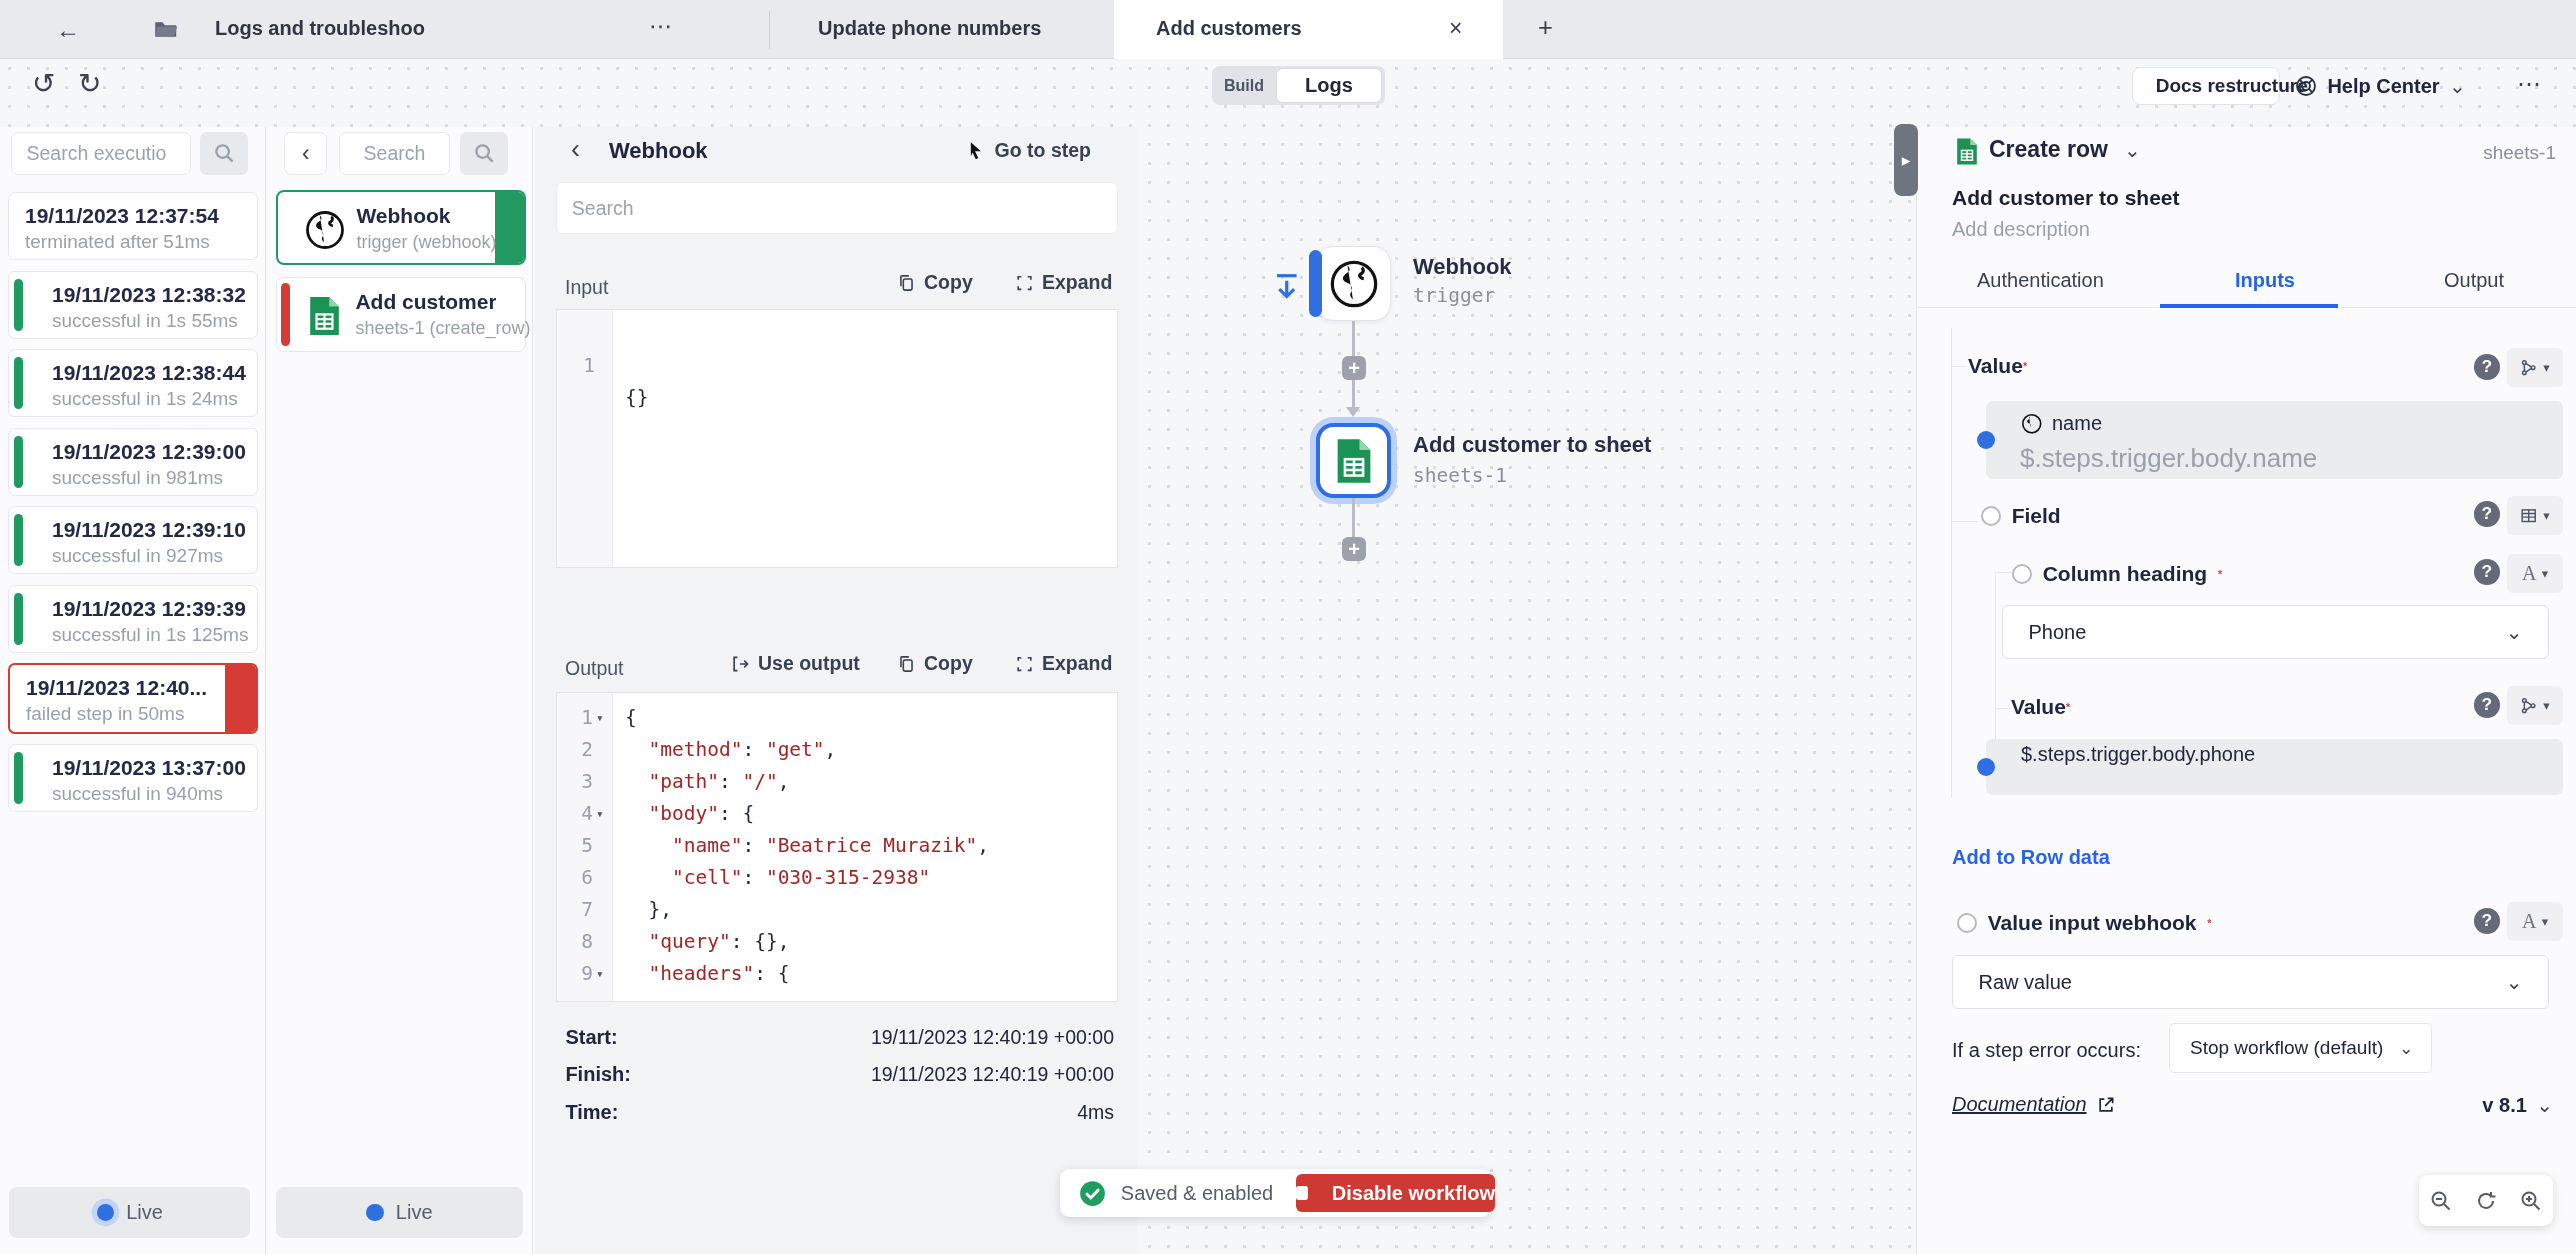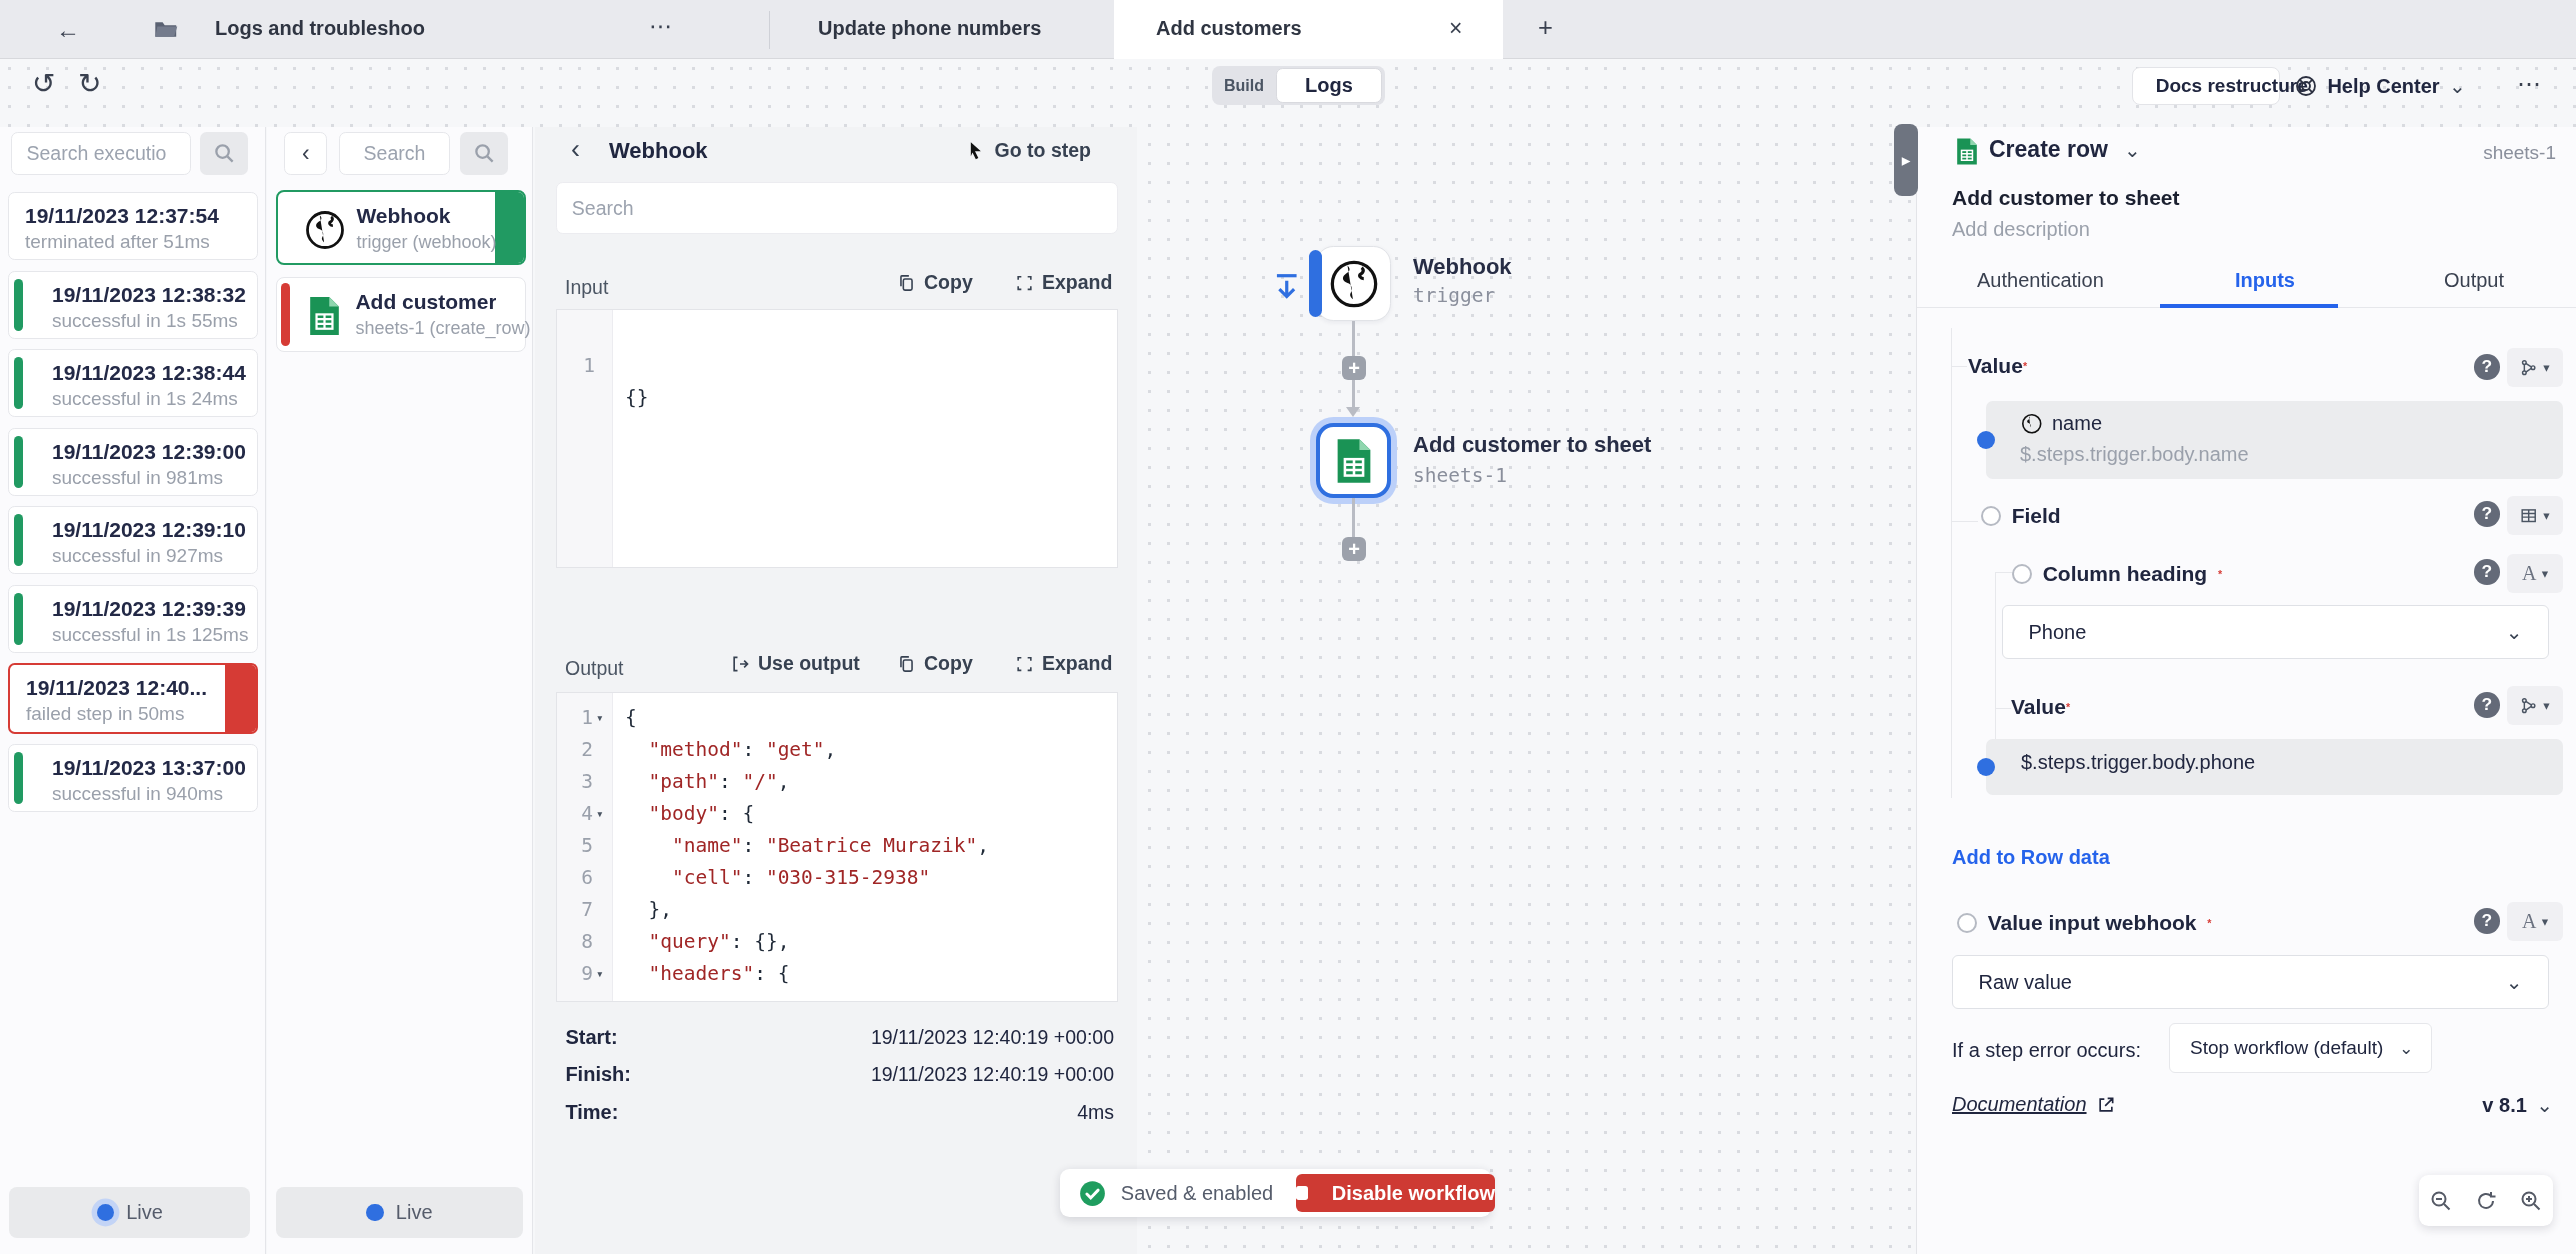--- a/index.html
+++ b/index.html
@@ -435,21 +435,21 @@
   </div>
   <div class="grayfield" style="top:274px;height:78px;">
     <div class="bluedot" style="left:-9.4px;top:29.5px;"></div>
     <span class="abs" style="left:35px;top:12px;">
       <svg width="21.5" height="21.5" viewBox="0 0 24 24" fill="none" stroke="#111" stroke-width="1.8">
           <circle cx="12" cy="12" r="10"></circle>
           <path d="M9 3.5 c2 2 .5 3-1 4 c-2 1.5-1 3.5 1 4 c2 .5 2.5 3 1.5 4.5" fill="#111" stroke="none"></path>
         </svg>
     </span>
     <span class="abs" style="left:66px;top:10.7px;font-size:20px;color:#20263f;">name</span>
-    <span class="abs" style="left:34px;top:42px;font-size:20px;color:#9aa0ab;">$.steps.trigger.body.name</span>
+    <span class="abs" style="left:34px;top:42px;font-size:26px;color:#9aa0ab;">$.steps.trigger.body.name</span>
   </div>
 
   <div class="abs flex" style="left:64px;top:377px;gap:10.7px;">
     <span class="radio"></span>
     <span class="ilabel">Field</span>
   </div>
   <div class="abs helpicon" style="left:557px;top:374px;">
       <span>?</span>
     </div>
   <div class="iconbox" style="left:590px;top:369px;">
@@ -488,21 +488,21 @@
     <svg width="17.4" height="17.4" viewBox="0 0 24 24" fill="none" stroke="#4b5563" stroke-width="2">
         <circle cx="6" cy="5" r="2.5"></circle>
         <circle cx="6" cy="19" r="2.5"></circle>
         <circle cx="18" cy="12" r="2.5"></circle>
         <path d="M6 7.5 v9 M8 6 l7.5 5 M8 18 l7.5-5"></path>
       </svg>
     <span class="cd">▾</span>
   </div>
   <div class="grayfield" style="top:612px;height:56px;">
     <div class="bluedot" style="left:-9.4px;top:19px;"></div>
-    <span class="abs" style="left:35px;top:12px;font-size:20px;color:#20263f;">$.steps.trigger.body.phone</span>
+    <span class="abs" style="left:35px;top:4px;font-size:20px;color:#20263f;">$.steps.trigger.body.phone</span>
   </div>
 
   <div class="abs linkblue" style="left:35px;top:719px;">Add to Row data</div>
 
   <div class="abs flex" style="left:40px;top:784px;gap:10.7px;">
     <span class="radio"></span>
     <span class="ilabel">Value input webhook</span>
       <span class="req">*</span>
   </div>
   <div class="abs helpicon" style="left:557px;top:781px;">

